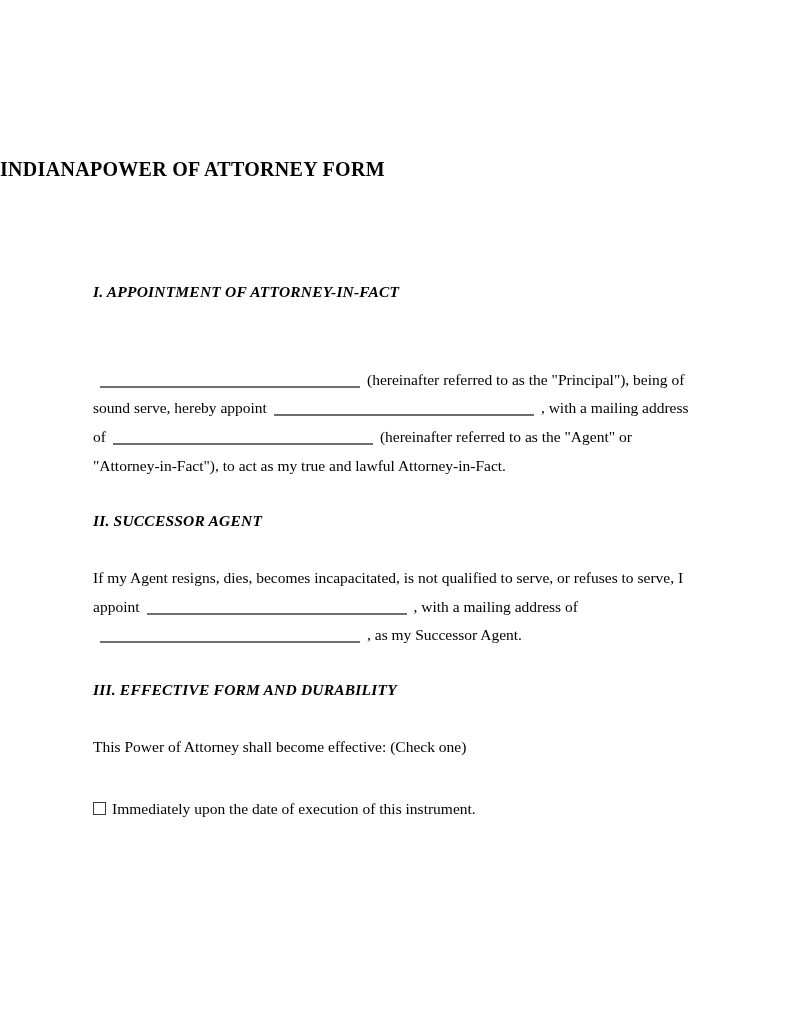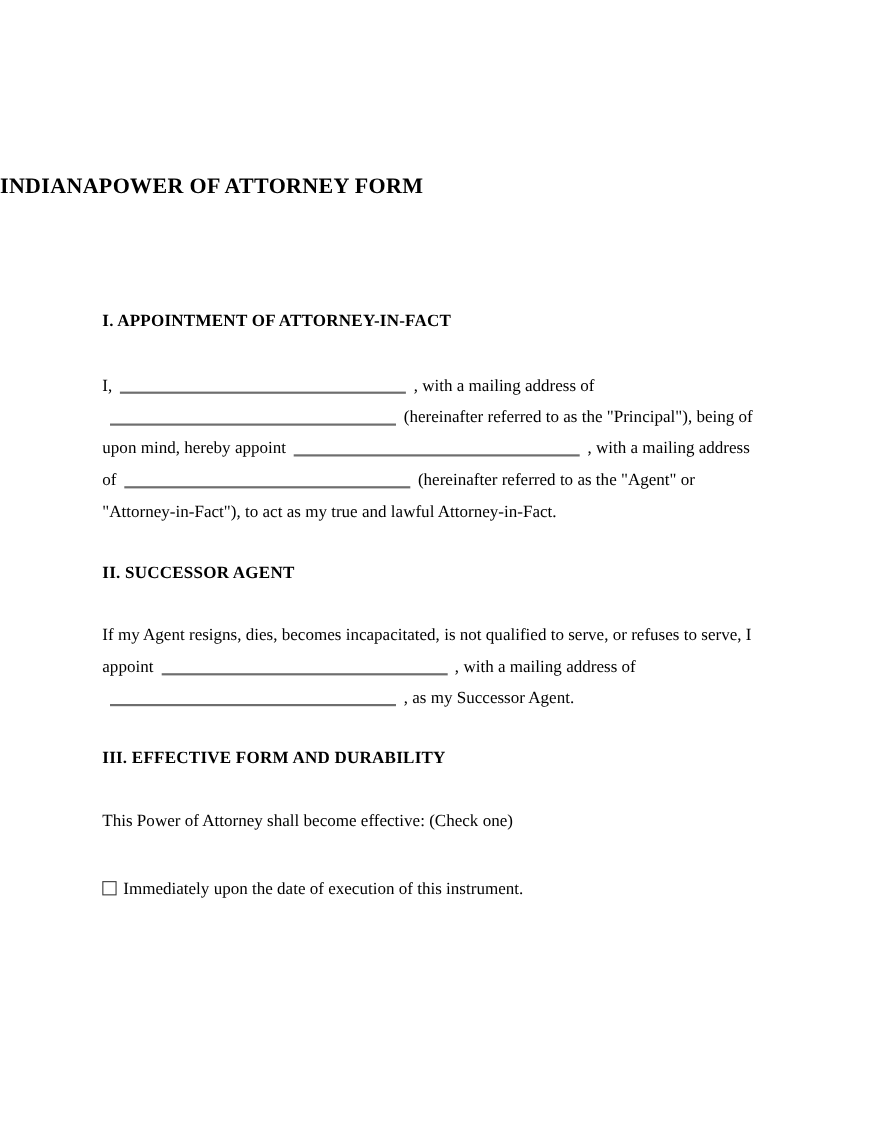--- a/index.html
+++ b/index.html
@@ -27,20 +27,21 @@
     letter-spacing: 0.3px;
   }
   .section-heading {
     position: absolute;
     left: 93px;
     width: 614px;
     font-size: 15.5px;
     font-weight: bold;
     letter-spacing: 0.2px;
     white-space: nowrap;
+    font-style: italic;
   }
   .line {
     position: absolute;
     left: 93px;
     width: 660px;
     font-size: 15.5px;
     line-height: 20px;
     white-space: nowrap;
   }
   .blank {
@@ -68,25 +69,24 @@
 </style>
 </head>
 <body>
 
 <div class="page">
 
   <div class="doc-title">INDIANAPOWER OF ATTORNEY FORM</div>
 
   <div class="section-heading" style="top:283px">I. APPOINTMENT OF ATTORNEY-IN-FACT</div>
 
-  <div class="line" style="top:341px"><span>I,</span><span class="blank"></span><span>, with a mailing address of</span></div>
 
   <div class="line" style="top:370px"><span class="blank"></span><span>(hereinafter referred to as the "Principal"), being of</span></div>
 
-  <div class="line" style="top:398px"><span>upon mind, hereby appoint</span><span class="blank"></span><span>, with a mailing address</span></div>
+  <div class="line" style="top:398px"><span>sound serve, hereby appoint</span><span class="blank"></span><span>, with a mailing address</span></div>
 
   <div class="line" style="top:427px"><span>of</span><span class="blank"></span><span>(hereinafter referred to as the "Agent" or</span></div>
 
   <div class="line" style="top:456px"><span>"Attorney-in-Fact"), to act as my true and lawful Attorney-in-Fact.</span></div>
 
   <div class="section-heading" style="top:512px">II. SUCCESSOR AGENT</div>
 
   <div class="line" style="top:568px"><span>If my Agent resigns, dies, becomes incapacitated, is not qualified to serve, or refuses to serve, I</span></div>
 
   <div class="line" style="top:625px"><span class="blank"></span><span>, as my Successor Agent.</span></div>

